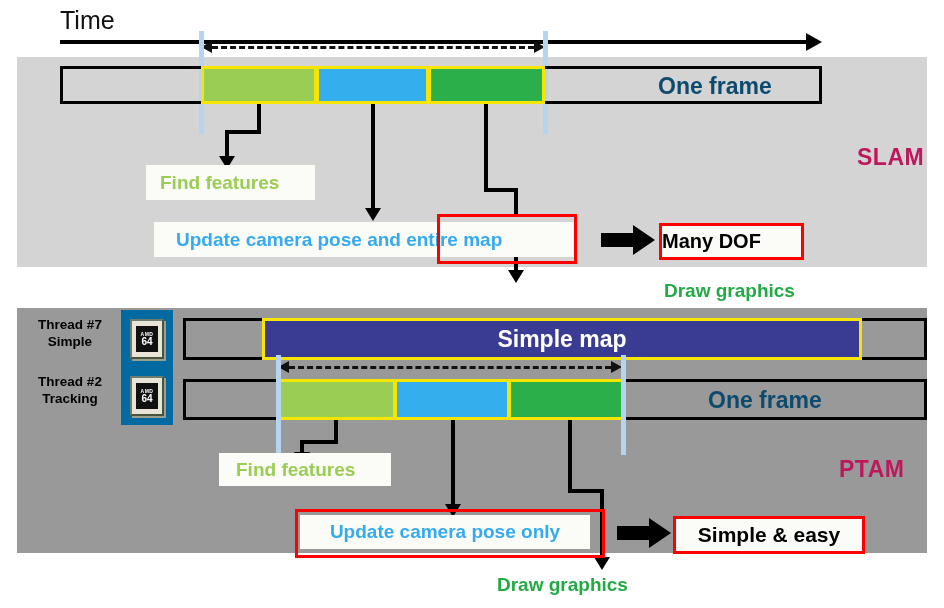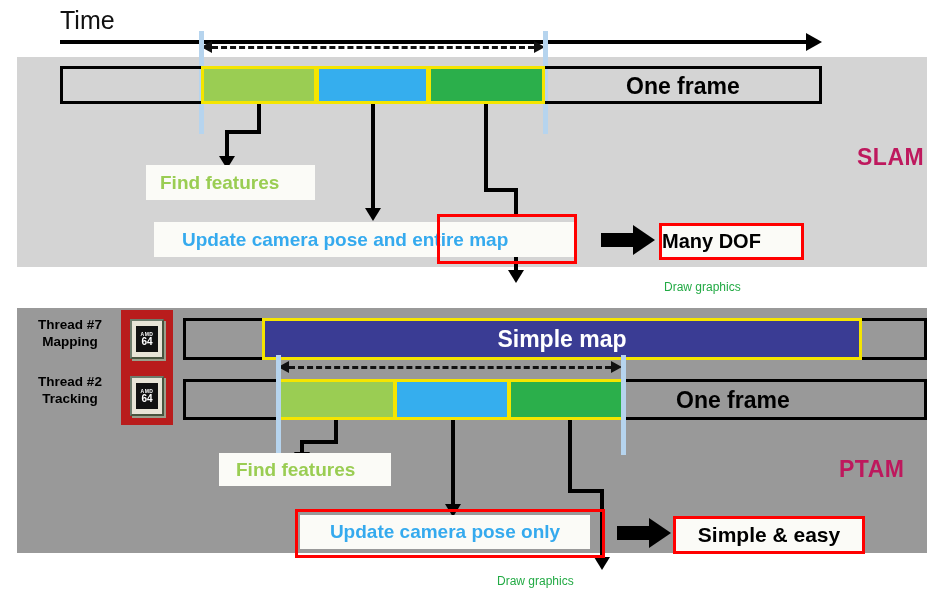--- a/index.html
+++ b/index.html
@@ -57,21 +57,21 @@
   
   .guide {
     position:absolute; width:5px; background:#b6d4ee;
   }
 
   
   .frame-box {
     position:absolute; border:3px solid #000; background:transparent;
   }
   .frame-text {
-    position:absolute; font-size:23px; font-weight:bold; color:#000000;
+    position:absolute; font-size:23px; font-weight:bold; color:#0c4a6e;margin-left:32px;
   }
 
   
   .seg { position:absolute; border:3px solid #f5e500; }
 
   
   .mapbar {
     position:absolute; border:3px solid #f5e500; background:#3a3c94;
     display:flex; align-items:center; justify-content:center;
   }
@@ -87,33 +87,33 @@
     font-weight:bold; white-space:nowrap;
   }
   .callout.green  { color:#9acd53; }
   .callout.blue   { color:#35aaee; }
   .callout.black  { color:#000; }
 
   .redbox { border:3px solid #ff0000; }
 
   
   .greentext {
-    position:absolute; font-weight:normal; font-size:12px; color:#22aa44;
+    position:absolute; font-weight:bold; font-size:19px; color:#22aa44;
     white-space:nowrap;
   }
 
   
   .thread-label {
     position:absolute; font-weight:bold; font-size:13.5px; color:#000;
     text-align:center; line-height:1.25; white-space:nowrap;
   }
 
   
   .chip {
-    position:absolute; background:#b91c1c;
+    position:absolute; background:#0369a1;
     display:flex; align-items:center; justify-content:center;
   }
   .chip .chip-body {
     width:34px; height:40px; background:#e8e4d7;
     border:2px solid #6d7c6c; border-right-color:#49543f; border-bottom-color:#49543f;
     position:relative; box-shadow:2px 2px 0 #9aa08c;
     display:flex; align-items:center; justify-content:center;
   }
   .chip .chip-core {
     width:22px; height:26px; background:#111; color:#fff;
@@ -183,21 +183,21 @@
   <div class="hline" style="left:484px; top:188px; width:34px;"></div>
   <div class="vline" style="left:514px; top:188px; height:28px;"></div>
 
   <div class="vline" style="left:514px; top:255px; height:20px;"></div>
   <div class="v-arrowhead" style="left:508px; top:270px;"></div>
 
   <div class="callout green" style="left:146px; top:165px; width:169px; height:35px; font-size:19px; padding-left:14px;">
     <span>Find features</span>
   </div>
 
-  <div class="callout blue" style="left:154px; top:222px; width:420px; height:35px; font-size:19px; padding-left:28px;">
+  <div class="callout blue" style="left:154px; top:222px; width:420px; height:35px; font-size:19px; padding-left:22px;">
     <span>Update camera pose and entire map</span>
   </div>
   <div class="redbox" style="position:absolute; left:437px; top:214px; width:140px; height:50px;"></div>
 
   <div class="blockarrow" style="left:601px; top:225px; width:56px; height:30px;">
     <div class="shaft"></div>
     <div class="head"></div>
   </div>
 
   <div class="callout black redbox" style="left:659px; top:223px; width:145px; height:37px; font-size:20px; ">
@@ -205,21 +205,21 @@
   </div>
 
   <div class="greentext" style="left:664px; top:280px;">Draw graphics</div>
 
   <div class="panel-ptam"></div>
 
   <div class="panel-title" style="left:839px; top:456px;">PTAM</div>
 
   <div class="thread-label" style="left:22px; top:317px; width:96px;">
     <div>Thread #7</div>
-    <div>Mapping</div>
+    <div>Simple</div>
   </div>
   <div class="chip" style="left:121px; top:310px; width:52px; height:58px;">
     <div class="chip-body">
       <div class="chip-core">
         <span class="amd">AMD</span>
         <span class="num">64</span>
       </div>
     </div>
   </div>
 

